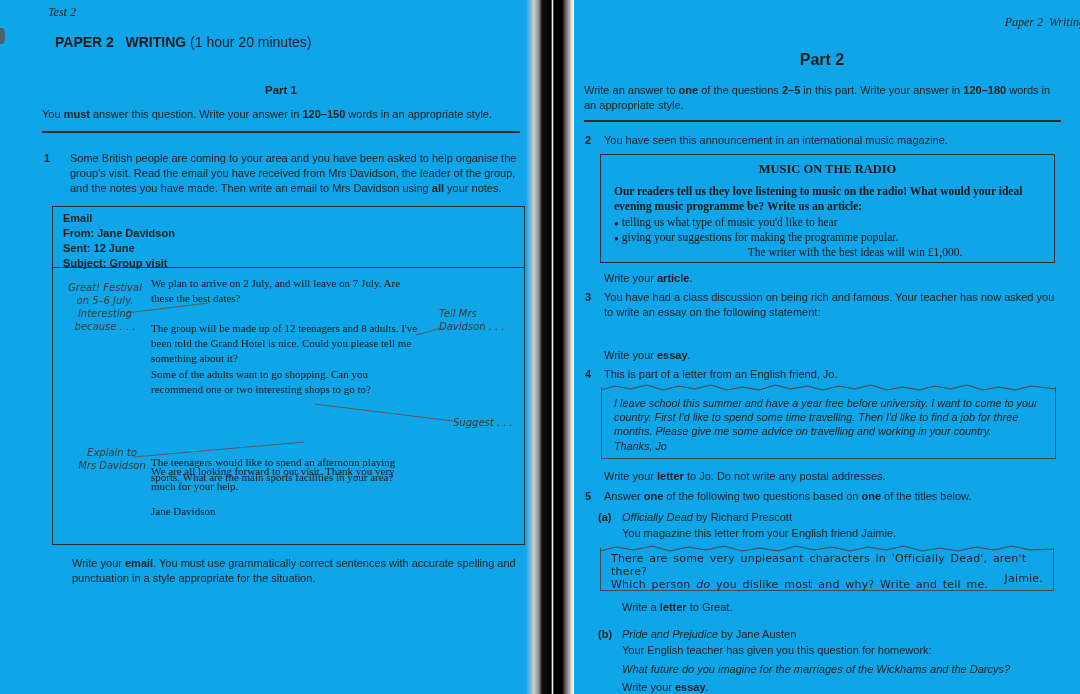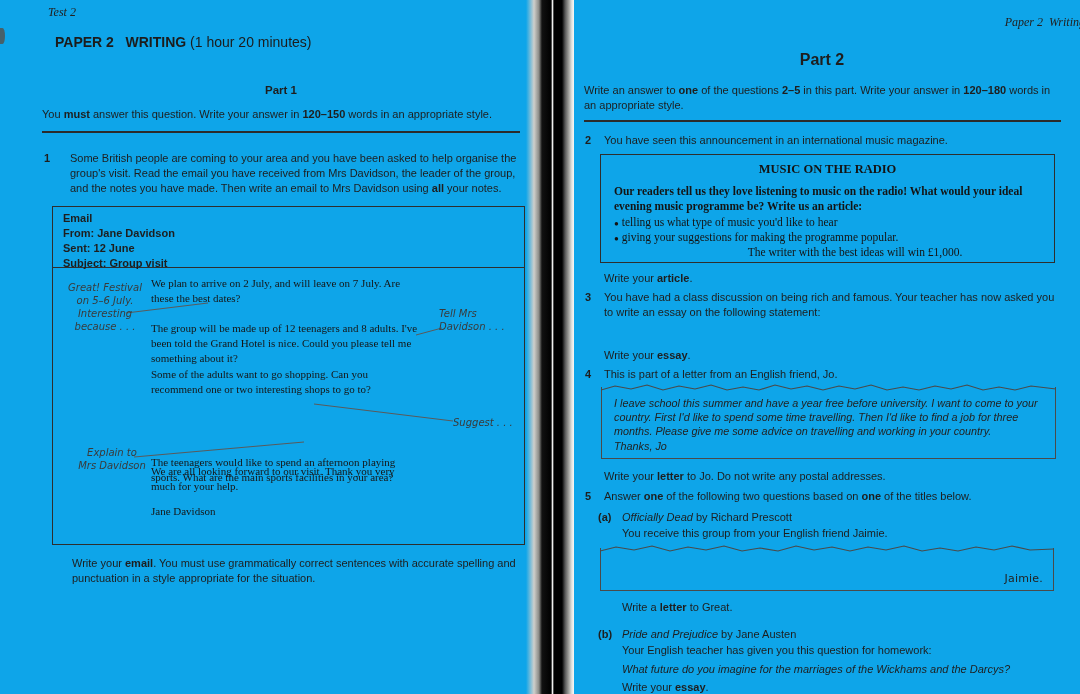--- a/index.html
+++ b/index.html
@@ -148,26 +148,28 @@
     <div class="abs joletter" style="left:12px;top:52px;">Thanks, Jo</div>
   </div>
 
   <div class="abs sans" style="left:604px;top:469px;"><span>Write your </span><span class="b">letter</span><span> to Jo. Do not write any postal addresses.</span></div>
 
   <div class="abs sans qnum" style="left:585px;top:489px;">5</div>
   <div class="abs sans" style="left:604px;top:489px;width:460px;"><span>Answer </span><span class="b">one</span><span> of the following two questions based on </span><span class="b">one</span><span> of the titles below.</span></div>
 
   <div class="abs sans bold" style="left:598px;top:510px;">(a)</div>
   <div class="abs sans" style="left:622px;top:510px;width:440px;"><span class="i">Officially Dead</span><span> by Richard Prescott</span></div>
-  <div class="abs sans" style="left:622px;top:526px;width:440px;">You receive this group from your English friend Jaimie.</div>
+  <div class="abs sans" style="left:622px;top:526px;width:440px;">You magazine this letter from your English friend Jaimie.</div>
 
   <div class="abs thinbox" style="left:600px;top:548px;width:452px;height:42px;">
     <svg class="wavy" width="454" height="12" viewBox="0 0 454 12" preserveAspectRatio="none">
       <polyline points="0,9 16,5 34,8 52,4 70,9 88,5 106,8 124,4 142,9 160,6 178,9 196,4 214,8 232,5 250,9 268,5 286,8 304,4 322,9 340,6 358,9 376,5 394,8 412,4 430,8 454,7" fill="none" stroke="#4a4a4a" stroke-width="1.2"></polyline>
     </svg>
+    <div class="abs script pre" style="left:10px;top:4px;width:428px;"><span>There are some very unpleasant characters in 'Officially Dead', aren't there?
+Which person </span><span class="i">do</span><span> you dislike most and why? Write and tell me.</span></div>
     <div class="abs script" style="right:10px;top:24px;">Jaimie.</div>
   </div>
 
   <div class="abs sans" style="left:622px;top:600px;"><span>Write a </span><span class="b">letter</span><span> to Great.</span></div>
 
   <div class="abs sans bold" style="left:598px;top:627px;">(b)</div>
   <div class="abs sans" style="left:622px;top:627px;width:440px;"><span class="i">Pride and Prejudice</span><span> by Jane Austen</span></div>
   <div class="abs sans" style="left:622px;top:643px;width:440px;">Your English teacher has given you this question for homework:</div>
   <div class="abs sans italic" style="left:622px;top:662px;width:440px;">What future do you imagine for the marriages of the Wickhams and the Darcys?</div>
   <div class="abs sans" style="left:622px;top:680px;"><span>Write your </span><span class="b">essay</span><span>.</span></div>

